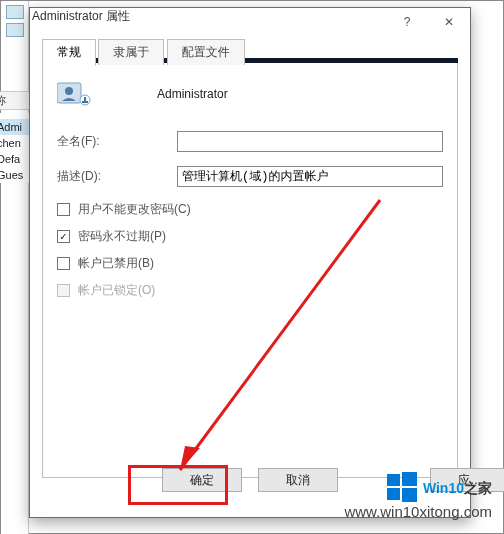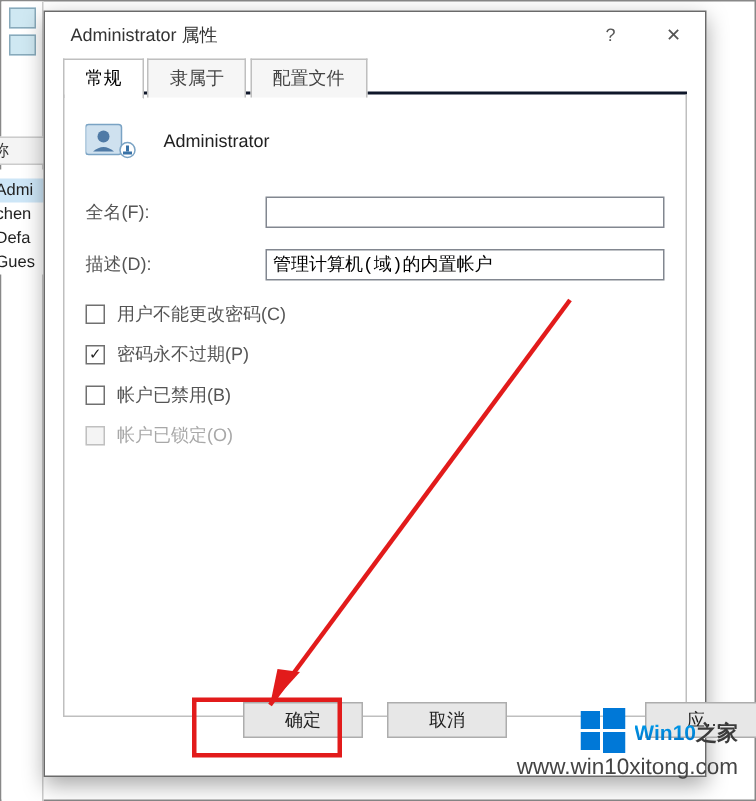--- a/index.html
+++ b/index.html
@@ -44,35 +44,34 @@
       position: absolute;
       left: 29px; top: 7px;
       width: 442px; height: 511px;
       background: #fff;
       border: 1px solid #6a6a6a;
       box-shadow: 0 5px 14px rgba(0,0,0,0.35);
     }
     .titlebar {
       height: 30px;
       display: flex;
-      align-items: center;
-      padding-left: 17px;
+      padding-left: 2px;
       color: #333;
     }
     .titlebar .spacer { flex: 1; }
     .titlebtn {
       width: 42px; height: 28px;
       display: flex; align-items: center; justify-content: center;
       color: #555;
       font-family: "Segoe UI Symbol", sans-serif;
     }
     .tabs {
       margin: 0 12px;
       position: relative;
-      border-bottom: 2px solid #0f172a;
+      border-bottom: 5px solid #0f172a;
       height: 25px;
     }
     .tab {
       position: relative; top: 1px;
       display: inline-block;
       padding: 4px 14px;
       font-size: 12px;
       background: #f6f6f6;
       border: 1px solid #bfbfbf;
       border-bottom: none;
@@ -80,21 +79,21 @@
       margin-right: -1px;
     }
     .tab.active { background: #fff; border-bottom: 1px solid #fff; color: #000; }
     .tabpanel {
       margin: 0 12px 10px 12px;
       border: 1px solid #bfbfbf; border-top: none;
       height: 415px;
       padding: 14px 14px;
       position: relative;
     }
-    .userhdr { display:flex; align-items:center; margin-bottom:20px; }
+    .userhdr { display:flex; align-items:center; margin-bottom:20px;gap:48px; }
     .usericon {
       width: 34px; height: 34px;
       margin-right: 18px;
     }
     .userhdr .uname { font-size: 12px; color: #222; }
     .field { display:flex; align-items:center; margin-bottom: 14px; }
     .field .lbl { width: 120px; color: #555; }
     .field input[type=text] {
       flex:1; height: 21px;
       border: 1px solid #828790; padding: 3px 4px;

